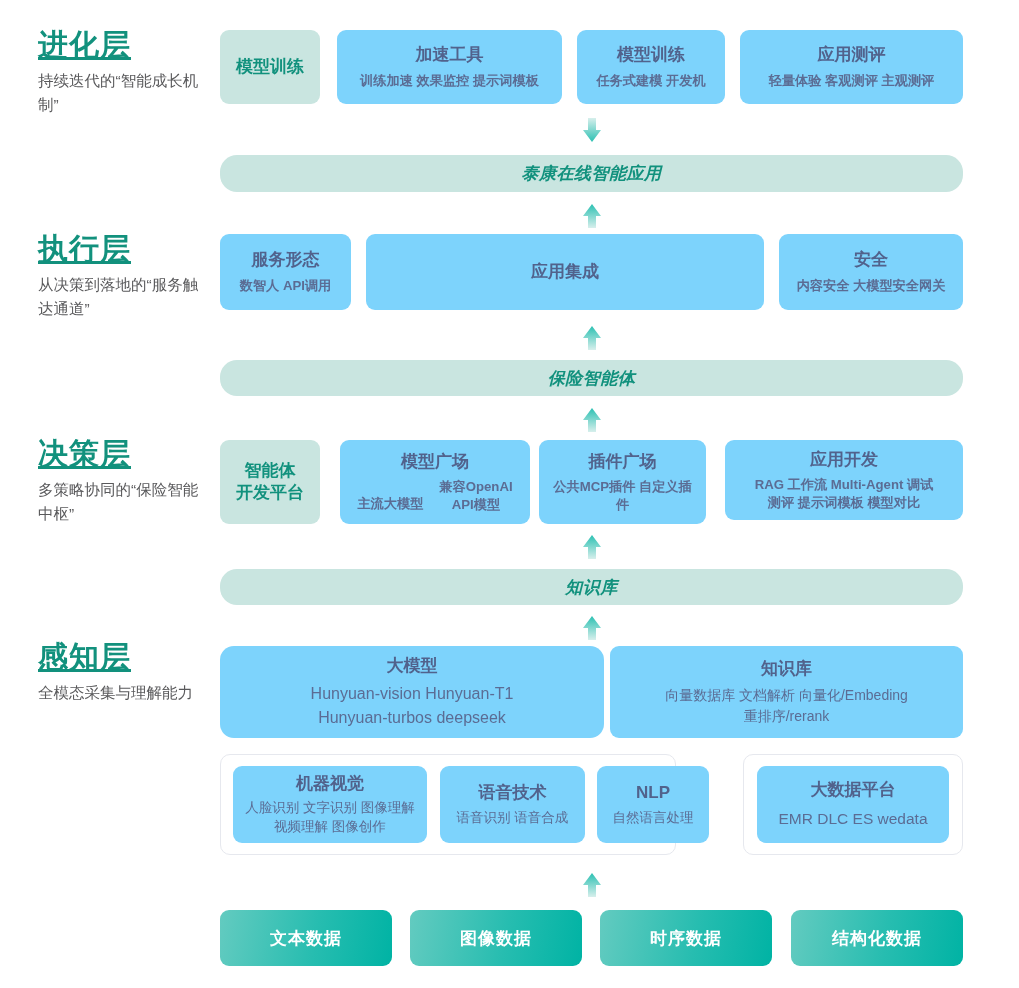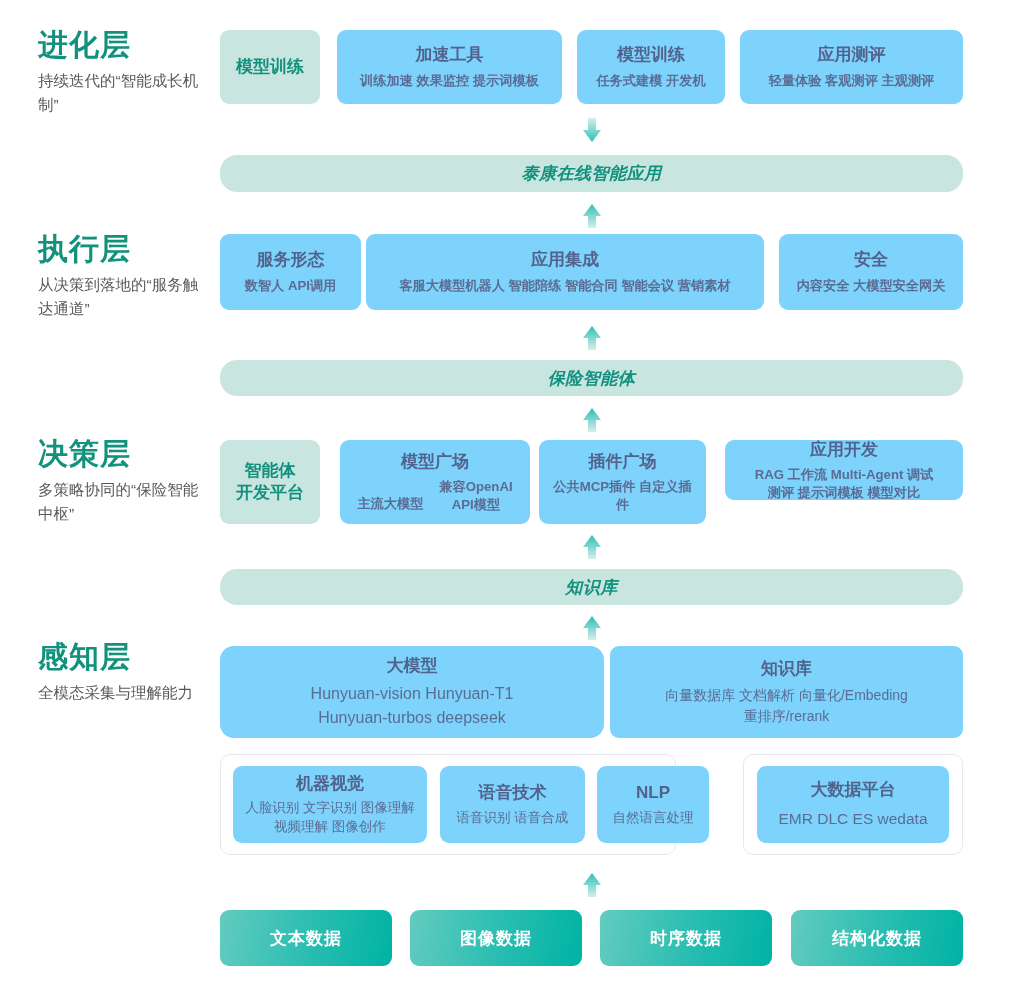--- a/index.html
+++ b/index.html
@@ -8,21 +8,21 @@
     width:1019px;height:988px;background:#ffffff;
     font-family:"Liberation Sans","DejaVu Sans",sans-serif;
     color:#5a6a8a;overflow:hidden;position:relative;
   }
   .canvas{position:relative;width:1019px;height:988px;}
 
   
   .layer-label{position:absolute;left:38px;width:175px;}
   .layer-title{
     font-size:30px;font-weight:bold;color:#12917d;
-    letter-spacing:1px;line-height:1.1;margin:0 0 8px 0;
+    letter-spacing:1px;line-height:1.1;margin:0 0 8px 0;text-decoration:underline;
   }
   .layer-desc{
     font-size:15.5px;color:#59595b;line-height:1.58;margin:0;
     font-weight:400;
   }
 
   
   .card{
     position:absolute;background:#7dd3fc;border-radius:9px;
     box-sizing:border-box;display:flex;flex-direction:column;
@@ -136,28 +136,27 @@
         <defs>
           <linearGradient id="gB" x1="0" y1="1" x2="0" y2="0">
       <stop offset="0%" stop-color="#d7efec"></stop>
             <stop offset="100%" stop-color="#2bc0b2"></stop>
           </linearGradient>
         </defs>
       <path d="M8 25 h8 v-12 h5 L12 1 L3 13 h5 z" fill="url(#gB)"></path>
       </svg>
   </div>
 
-  <div class="card" style="left:220px;top:234px;width:141px;height:76px;">
+  <div class="card" style="left:220px;top:234px;width:131px;height:76px;">
     <div class="c-title">服务形态</div>
     <div class="c-sub">数智人  API调用</div>
   </div>
 
   <div class="card" style="left:366px;top:234px;width:398px;height:76px;">
     <div class="c-title">应用集成</div>
-    <div class="c-sub">客服大模型机器人 智能陪练 智能合同 智能会议 营销素材</div>
   </div>
 
   <div class="card" style="left:779px;top:234px;width:184px;height:76px;">
     <div class="c-title">安全</div>
     <div class="c-sub">内容安全 大模型安全网关</div>
   </div>
 
   <div class="arrow" style="left:580px;top:325px;">
     <svg viewBox="0 0 24 26">
         <use href="#_"></use>
@@ -185,21 +184,21 @@
       <span style="white-space:pre-line;">兼容OpenAI
 API模型</span>
     </div>
   </div>
 
   <div class="card" style="left:539px;top:440px;width:167px;height:84px;">
     <div class="c-title">插件广场</div>
     <div class="c-sub">公共MCP插件 自定义插件</div>
   </div>
 
-  <div class="card" style="left:725px;top:440px;width:238px;height:60px;">
+  <div class="card" style="left:725px;top:440px;width:238px;height:80px;">
     <div class="c-title">应用开发</div>
     <div class="c-sub" style="white-space:pre-line;">RAG 工作流 Multi-Agent 调试
 测评 提示词模板 模型对比</div>
   </div>
 
   <div class="arrow" style="left:580px;top:534px;">
     <svg viewBox="0 0 24 26">
         <path d="M8 25 h8 v-12 h5 L12 1 L3 13 h5 z" fill="url(#gB)"></path>
       </svg>
   </div>

